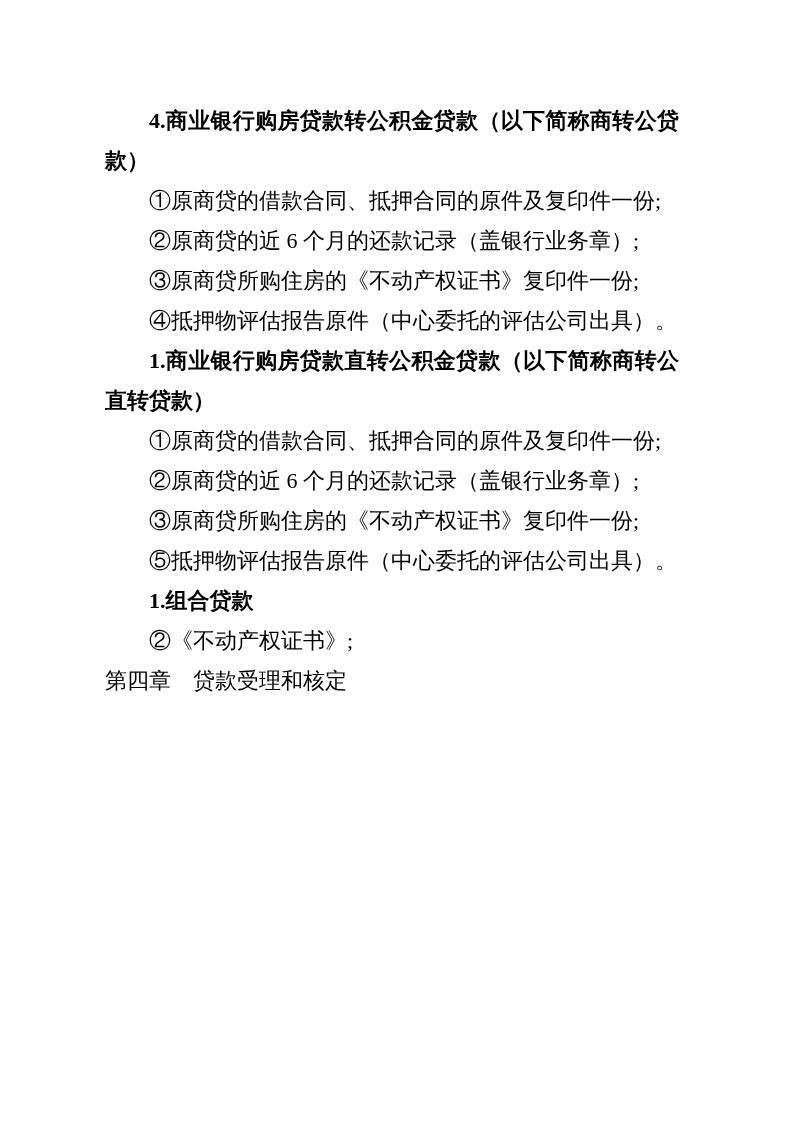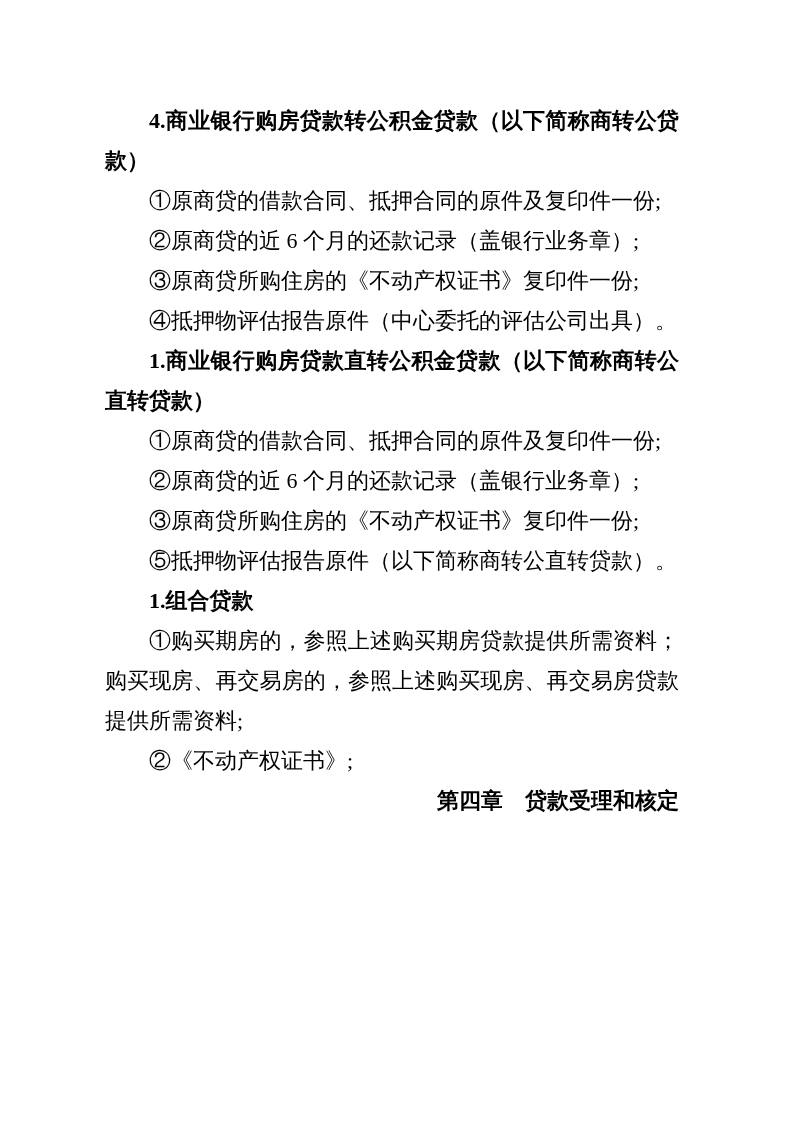--- a/index.html
+++ b/index.html
@@ -26,36 +26,35 @@
     text-align: justify;
     text-justify: inter-character;
     text-indent: 2em;
     line-break: strict;
     word-break: normal;
   }
   .para.bold {
     font-weight: bold;
   }
   .para.chapter {
-    text-align: right;
+    text-align: left;
     text-indent: 0;
-    font-weight: bold;
+    font-weight: normal;
   }
 </style>
 </head>
 <body>
 
 <div class="page">
   <p class="para bold">4.商业银行购房贷款转公积金贷款（以下简称商转公贷款）</p>
   <p class="para">①原商贷的借款合同、抵押合同的原件及复印件一份;</p>
   <p class="para">②原商贷的近 6 个月的还款记录（盖银行业务章）;</p>
   <p class="para">③原商贷所购住房的《不动产权证书》复印件一份;</p>
   <p class="para">④抵押物评估报告原件（中心委托的评估公司出具）。</p>
   <p class="para bold">1.商业银行购房贷款直转公积金贷款（以下简称商转公直转贷款）</p>
   <p class="para">①原商贷的借款合同、抵押合同的原件及复印件一份;</p>
   <p class="para">②原商贷的近 6 个月的还款记录（盖银行业务章）;</p>
   <p class="para">③原商贷所购住房的《不动产权证书》复印件一份;</p>
-  <p class="para">⑤抵押物评估报告原件（以下简称商转公直转贷款）。</p>
+  <p class="para">⑤抵押物评估报告原件（中心委托的评估公司出具）。</p>
   <p class="para bold">1.组合贷款</p>
-  <p class="para">①购买期房的，参照上述购买期房贷款提供所需资料；购买现房、再交易房的，参照上述购买现房、再交易房贷款提供所需资料;</p>
   <p class="para">②《不动产权证书》;</p>
   <p class="para chapter">第四章　贷款受理和核定</p>
 </div>
 
 </body></html>

